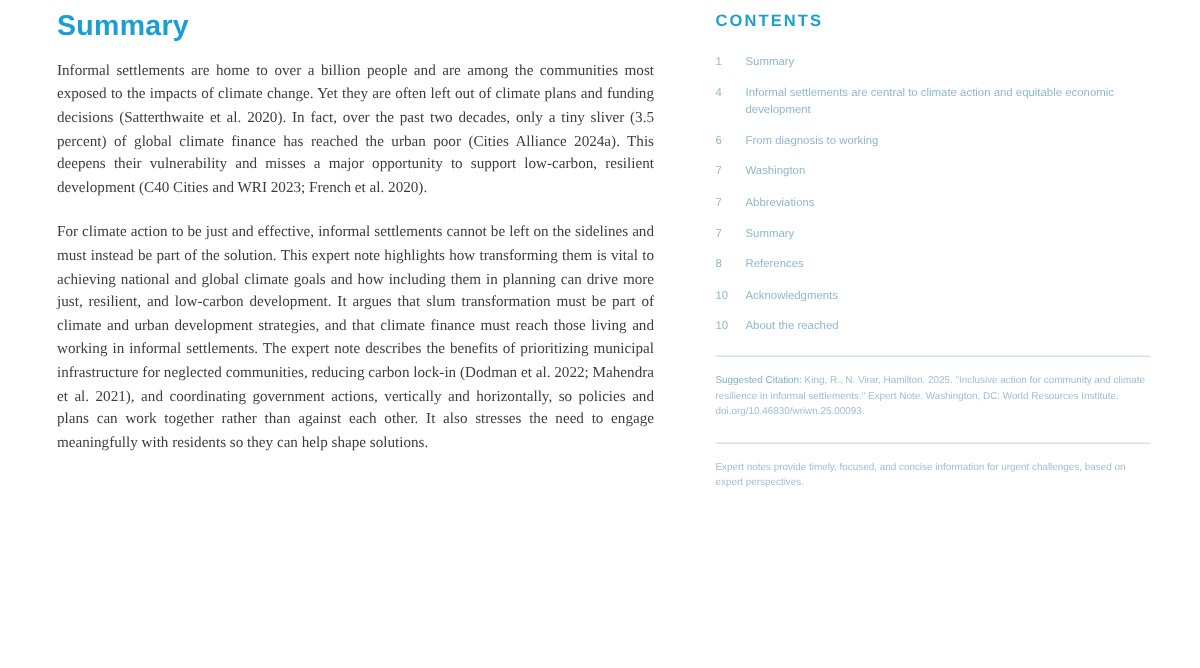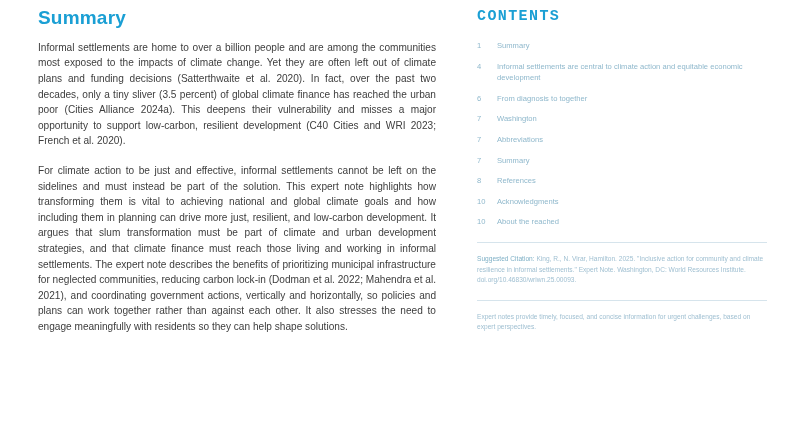--- a/index.html
+++ b/index.html
@@ -32,39 +32,39 @@
   .summary-title {
     font-family: "Liberation Sans", sans-serif;
     font-weight: bold;
     font-size: 19px;
     color: #1a9fd4;
     letter-spacing: 0.2px;
     margin: 0 0 11px 0;
     line-height: 1.1;
   }
   .body-par {
-    font-family: Liberation Sans, sans-serif;
+    font-family: Liberation Serif, serif;
     font-size: 10.1px;
     line-height: 15.6px;
     color: #3d3d3d;
     text-align: justify;
     margin: 0 0 14px 0;
   }
 
   
   .side-col {
     position: absolute;
     left: 477px;
     top: 8px;
     width: 290px;
   }
   .contents-title {
-    font-family: Liberation Mono, monospace;
+    font-family: Liberation Sans, sans-serif;
     font-weight: bold;
-    font-size: 15px;
+    font-size: 11px;
     color: #1a9fd4;
     letter-spacing: 1.4px;
     margin: 0 0 15px 0;
   }
   .toc {
     margin: 0;
     padding: 0;
     list-style: none;
   }
   .toc-item {
@@ -138,21 +138,21 @@
       <li class="toc-item">
         <span class="toc-num">1</span>
         <span class="toc-label">Summary</span>
       </li>
       <li class="toc-item">
         <span class="toc-num">4</span>
         <span class="toc-label">Informal settlements are central to climate action and equitable economic development</span>
       </li>
       <li class="toc-item">
         <span class="toc-num">6</span>
-        <span class="toc-label">From diagnosis to together</span>
+        <span class="toc-label">From diagnosis to working</span>
       </li>
       <li class="toc-item">
         <span class="toc-num">7</span>
         <span class="toc-label">Washington</span>
       </li>
       <li class="toc-item">
         <span class="toc-num">7</span>
         <span class="toc-label">Abbreviations</span>
       </li>
       <li class="toc-item">

